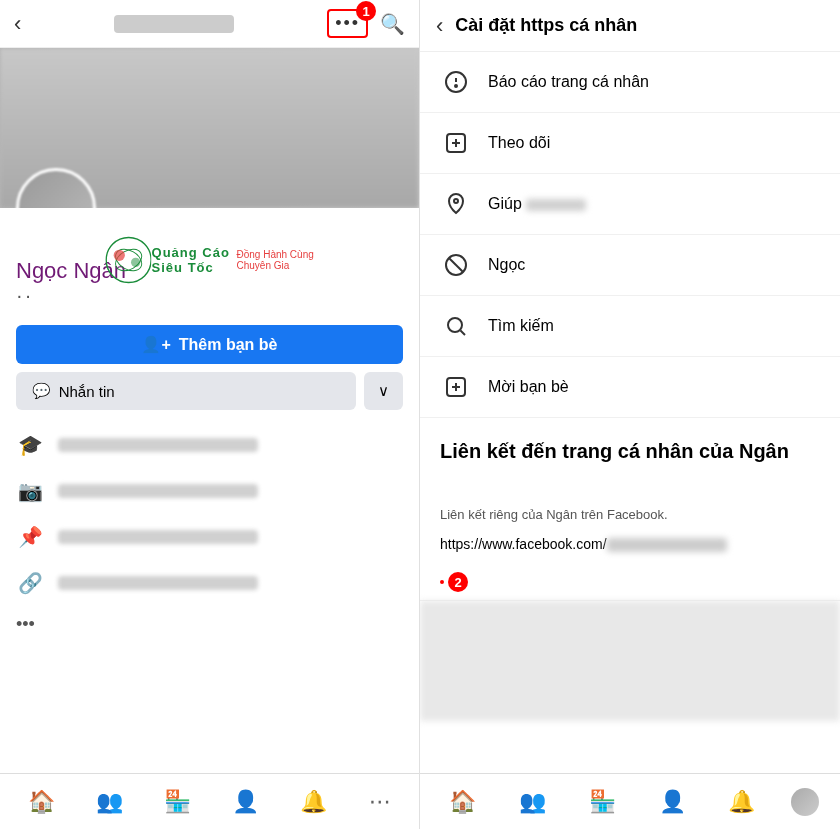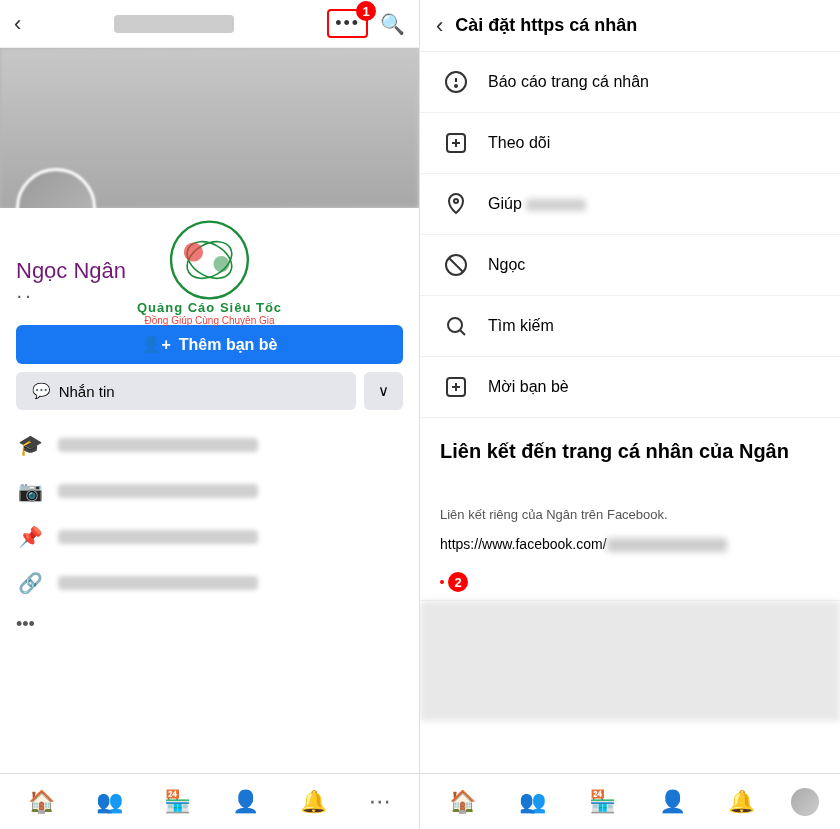--- a/index.html
+++ b/index.html
@@ -380,21 +380,21 @@
     }
 
     
     .watermark {
       position: absolute;
       top: 220px;
       left: 50%;
       transform: translateX(-50%);
       z-index: 100;
       display: flex;
-      flex-direction: column;
+      flex-direction: row;
       align-items: center;
       pointer-events: none;
     }
 
     .watermark-logo {
       width: 80px;
       height: 80px;
     }
 
     .watermark-text1 {
@@ -482,21 +482,21 @@
 
   <div class="watermark">
     <svg class="watermark-logo" viewBox="0 0 100 100">
       <circle cx="50" cy="50" r="48" fill="none" stroke="#1a8c3a" stroke-width="3"></circle>
       <ellipse cx="50" cy="50" rx="30" ry="20" fill="none" stroke="#1a8c3a" stroke-width="2" transform="rotate(-30 50 50)"></ellipse>
       <ellipse cx="50" cy="50" rx="30" ry="20" fill="none" stroke="#1a8c3a" stroke-width="2" transform="rotate(30 50 50)"></ellipse>
       <circle cx="30" cy="40" r="12" fill="#e63e3e" opacity="0.7"></circle>
       <circle cx="65" cy="55" r="10" fill="#1a8c3a" opacity="0.5"></circle>
     </svg>
     <div class="watermark-text1">Quảng Cáo Siêu Tốc</div>
-    <div class="watermark-text2">Đồng Giúp Cùng Chuyên Gia</div>
+    <div class="watermark-text2">Đồng Hành Cùng Chuyên Gia</div>
   </div>
 </div>
 
 <div class="right-panel">
 
   <div class="right-header">
     <span class="right-back-btn">‹</span>
     <span class="right-title">Cài đặt https cá nhân</span>
   </div>
 

